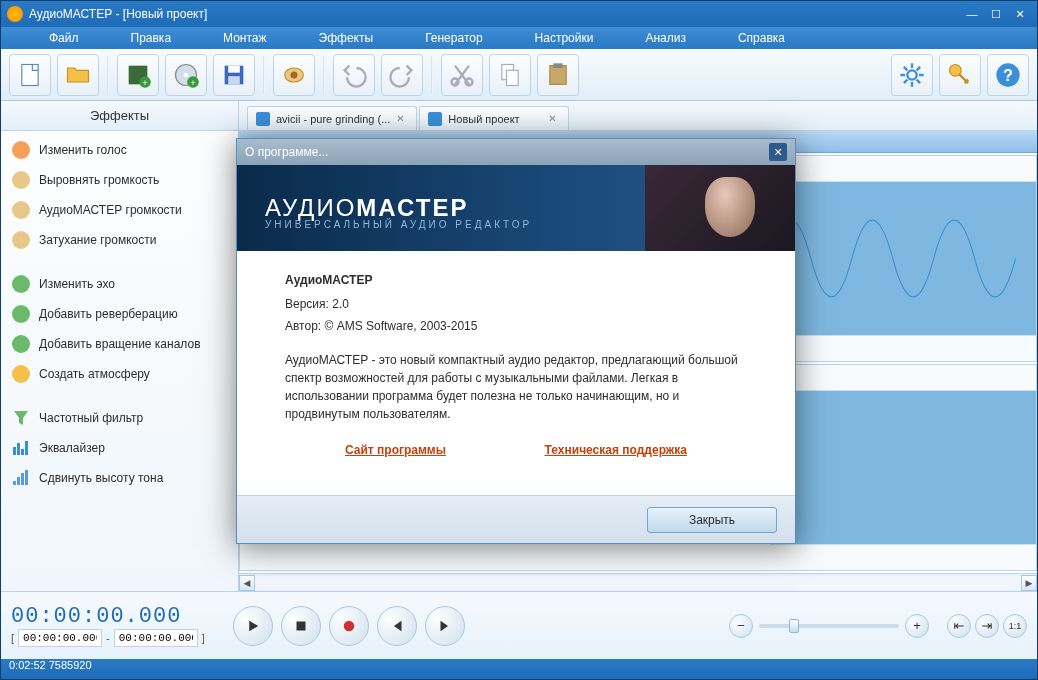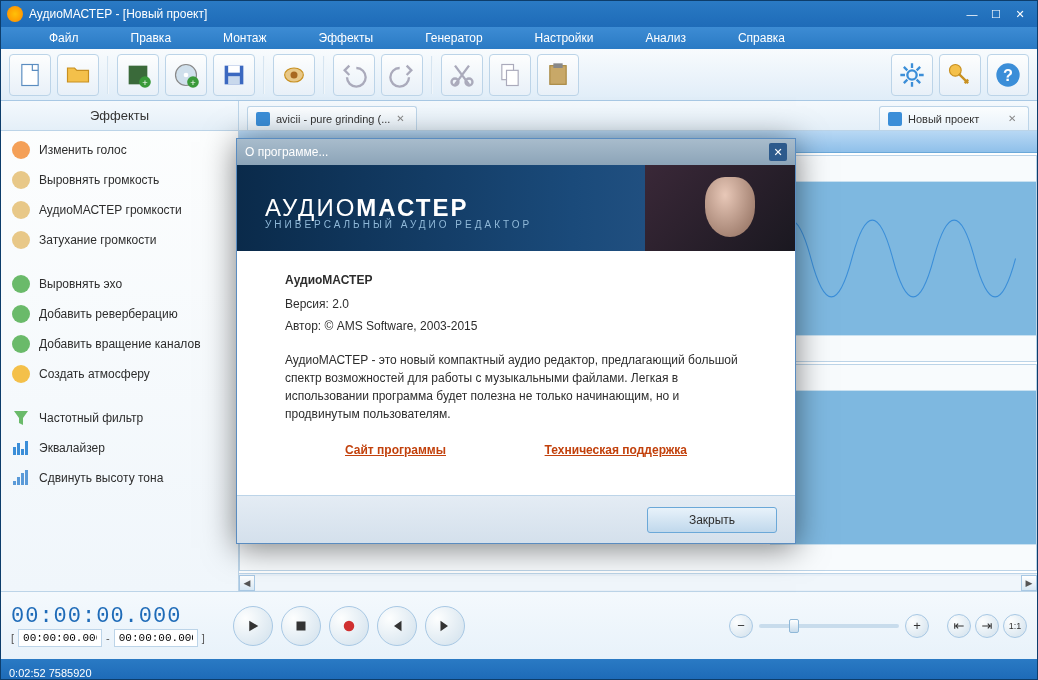--- a/index.html
+++ b/index.html
@@ -24,21 +24,21 @@
 .content { flex: 1; display: flex; background: #f0f6fb; }
 
 .sidebar { width: 238px; background: linear-gradient(to bottom, #fdfefe, #f0f6fb); border-right: 1px solid #bcd4e8; display: flex; flex-direction: column; }
 .sidebar-header { height: 30px; background: linear-gradient(to bottom, #f4f9fd, #e4eff8); border-bottom: 1px solid #bcd4e8; display: flex; align-items: center; justify-content: center; font-size: 13px; color: #333; }
 .sidebar-list { flex: 1; overflow-y: auto; padding: 4px 0; }
 .sidebar-item { display: flex; align-items: center; padding: 5px 10px; font-size: 12px; color: #2d2d2d; cursor: pointer; }
 .sidebar-item .si-icon { width: 20px; height: 20px; margin-right: 8px; display: flex; align-items: center; justify-content: center; }
 .sidebar-gap { height: 14px; }
 
 .main { flex: 1; display: flex; flex-direction: column; background: #fff; }
-.tabs { height: 30px; background: linear-gradient(to bottom, #f4f9fd, #e4eff8); border-bottom: 1px solid #bcd4e8; display: flex; align-items: flex-end; padding: 0 8px; gap: 2px; justify-content: space-between; }
+.tabs { height: 30px; background: linear-gradient(to bottom, #f4f9fd, #e4eff8); border-bottom: 1px solid #bcd4e8; display: flex; align-items: flex-end; padding: 0 8px; gap: 2px; }
 .tab { height: 24px; background: linear-gradient(to bottom, #fbfdfe, #e8f2fa); border: 1px solid #bcd4e8; border-bottom: none; border-radius: 3px 3px 0 0; padding: 0 8px; display: flex; align-items: center; gap: 6px; font-size: 11px; color: #333; cursor: pointer; min-width: 150px; }
 .tab .tab-icon { width: 14px; height: 14px; background: #3b8ed8; border-radius: 2px; }
 .tab .tab-close { width: 12px; height: 12px; color: #888; font-size: 10px; margin-left: auto; }
 
 .timeline-area { flex: 1; background: #fff; position: relative; overflow: hidden; }
 .ruler { height: 22px; background: linear-gradient(to bottom, #b8d8f4, #8fc0ea); border-bottom: 1px solid #6ba8d8; }
 .waveform-container { position: absolute; top: 22px; left: 0; right: 0; bottom: 0; display: flex; flex-direction: column; gap: 2px; padding: 2px 0; }
 .wave-track { flex: 1; background: #f8fbfd; border: 1px solid #bcd4e8; position: relative; overflow: hidden; }
 .wave { position: absolute; top: 0; bottom: 0; left: 530px; right: 0; }
 .wave svg { width: 100%; height: 100%; }
@@ -56,21 +56,21 @@
 .transport { display: flex; gap: 8px; }
 .tbtn { width: 40px; height: 40px; border-radius: 50%; background: radial-gradient(circle at 30% 30%, #fdfefe, #d0e0ec); border: 1px solid #a8c8e4; display: flex; align-items: center; justify-content: center; cursor: pointer; }
 .tbtn svg { width: 18px; height: 18px; }
 
 .zoom-area { margin-left: auto; display: flex; align-items: center; gap: 6px; }
 .zoom-slider { width: 140px; height: 4px; background: #c8dcec; position: relative; border-radius: 2px; }
 .zoom-slider .zthumb { width: 10px; height: 14px; background: linear-gradient(to bottom, #fff, #c8dcec); border: 1px solid #8fb8d8; position: absolute; left: 30px; top: -5px; border-radius: 2px; }
 .zbtn { width: 24px; height: 24px; border-radius: 50%; background: radial-gradient(circle at 30% 30%, #fdfefe, #d0e0ec); border: 1px solid #a8c8e4; display: flex; align-items: center; justify-content: center; font-size: 13px; color: #333; cursor: pointer; }
 .nav-btns { display: flex; gap: 4px; margin-left: 12px; }
 
-.statusbar { height: 20px; background: linear-gradient(to bottom, #2a7ac4, #1e6bb8); color: #fff; font-size: 11px; display: flex; align-items: flex-end; padding: 0 8px; }
+.statusbar { height: 20px; background: linear-gradient(to bottom, #2a7ac4, #1e6bb8); color: #fff; font-size: 11px; display: flex; align-items: flex-start; padding: 0 8px; }
 
 
 .modal { position: absolute; top: 138px; left: 236px; width: 560px; height: 406px; background: #fff; border: 1px solid #5a8cc0; box-shadow: 0 4px 30px rgba(0,0,0,0.5); display: flex; flex-direction: column; }
 .modal-title { height: 26px; background: linear-gradient(to bottom, #a8bccc, #8ca4b8); color: #fff; font-size: 12px; display: flex; align-items: center; padding: 0 8px; }
 .modal-title .mclose { margin-left: auto; width: 18px; height: 18px; background: #2d5a8c; color: #fff; display: flex; align-items: center; justify-content: center; font-size: 11px; cursor: pointer; border-radius: 2px; }
 .modal-banner { height: 86px; background: linear-gradient(to right, #0a2a4a 0%, #1a4a7a 60%, #2d5a8c 100%); position: relative; display: flex; align-items: center; padding-left: 28px; overflow: hidden; }
 .modal-banner .bt1 { color: #fff; font-size: 24px; letter-spacing: 2px; font-weight: 300; }
 .modal-banner .bt1 b { font-weight: 700; }
 .modal-banner .bt2 { color: #8fb8d8; font-size: 10px; letter-spacing: 3px; position: absolute; top: 54px; left: 28px; }
 .modal-banner .bimg { position: absolute; right: 0; top: 0; width: 150px; height: 86px; background: linear-gradient(135deg, #3a2838, #1a1820); }
@@ -236,21 +236,21 @@
             <span class="si-icon">
               <span class="ic-circle" style="background:#e8c888"></span>
             </span>
             <span>Затухание громкости</span>
           </div>
         <div class="sidebar-gap"></div>
         <div class="sidebar-item">
             <span class="si-icon">
               <span class="ic-circle" style="background:#6aba6a"></span>
             </span>
-            <span>Выровнять эхо</span>
+            <span>Изменить эхо</span>
           </div>
         <div class="sidebar-item">
             <span class="si-icon">
               <span class="ic-circle" style="background:#6aba6a"></span>
             </span>
             <span>Добавить реверберацию</span>
           </div>
         <div class="sidebar-item">
             <span class="si-icon">
               <span class="ic-circle" style="background:#6aba6a"></span>

